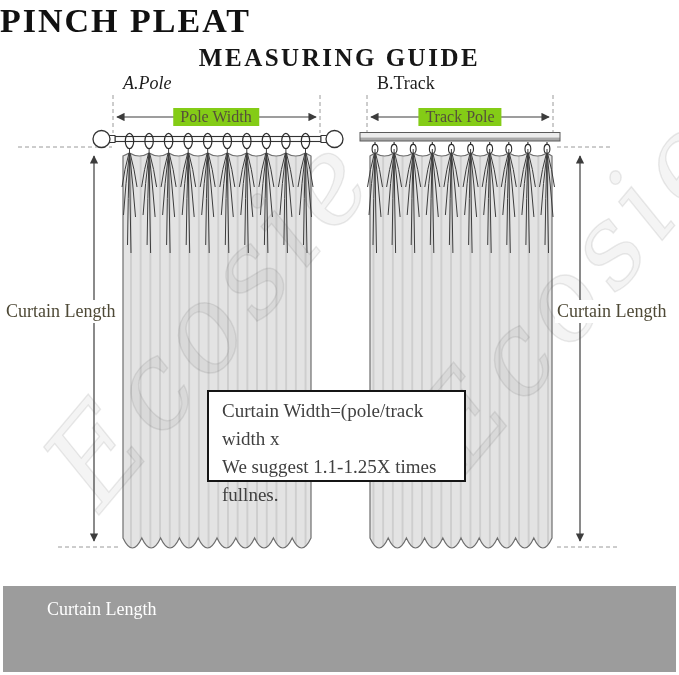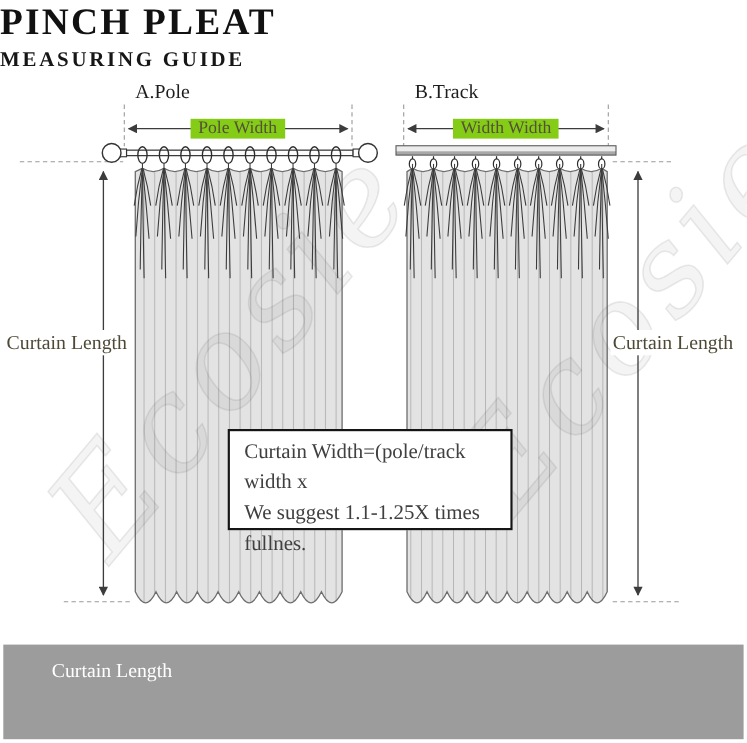--- a/index.html
+++ b/index.html
@@ -9,26 +9,26 @@
     background:#ffffff; overflow:hidden;
     font-family:"Liberation Serif", serif; color:#1c1c1c;
   }
   
   .title {
     position:absolute; left:0; right:0; top:2px; text-align:left;
     font-size:34px; font-weight:700; letter-spacing:2px; color:#111;
     z-index:3;
   }
   .subtitle {
-    position:absolute; left:0; right:0; top:44px; text-align:left;
-    font-size:19px; font-weight:700; letter-spacing:2.5px; color:#161616;
+    position:absolute; left:0; right:0; top:44px; text-align:center;
+    font-size:25px; font-weight:700; letter-spacing:2.5px; color:#161616;
     z-index:3;
   }
   .diagram-label { position:absolute; top:73px; font-size:18px; color:#1d1d1d; z-index:3; }
-  #label-a { left:123px; }
+  #label-a { left:123px;font-style:italic; }
   #label-b { left:377px; }
   
   .dim-label {
     position:absolute; top:108px; transform:translateX(-50%);
     font-size:16px; color:#55503a; background:#84cc16; padding:0 7px;
     white-space:nowrap; z-index:3;
   }
   #pole-width-label { left:216px; }
   #track-width-label { left:460px; }
   .len-label {
@@ -206,21 +206,21 @@
         <use href="#pleat" x="527.9" y="153"></use>
           <use href="#pleat" x="547" y="153"></use>
       </g>
     </g>
   </svg>
 
   <div class="watermark" id="wm1">Ecosie</div>
   <div class="watermark" id="wm2">Ecosie</div>
 
   <div class="dim-label" id="pole-width-label">Pole Width</div>
-  <div class="dim-label" id="track-width-label">Width Width</div>
+  <div class="dim-label" id="track-width-label">Track Pole</div>
   <div class="len-label" id="len-label-a">Curtain Length</div>
   <div class="len-label" id="len-label-b">Curtain Length</div>
 
   <div class="formula-box">
     <span>Curtain Width=(pole/track width x</span>
     <span>We suggest 1.1-1.25X times fullnes.</span>
   </div>
 
   <div class="footer">
     <span class="footer-heading">Curtain Length</span>

